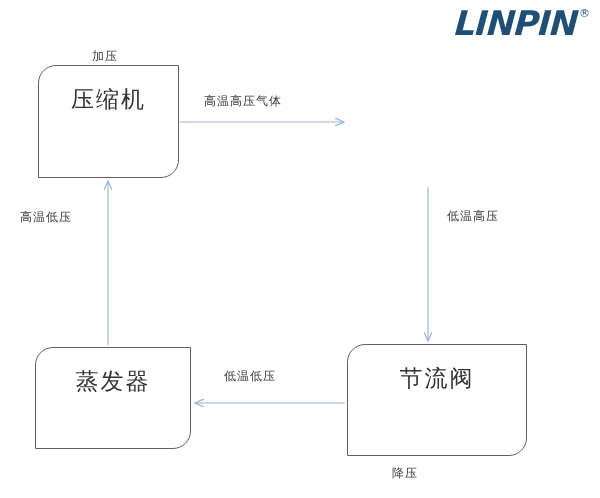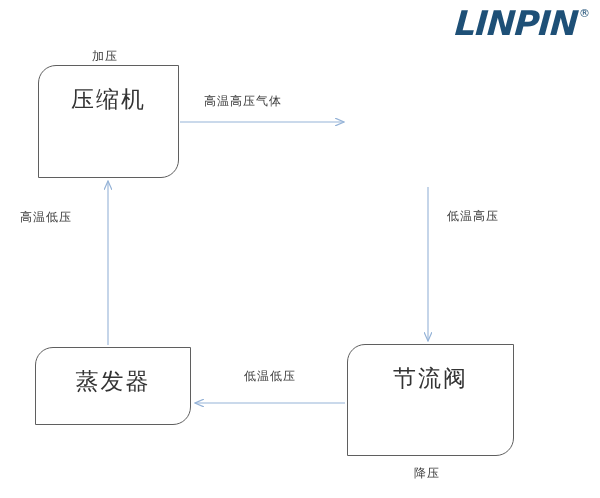--- a/index.html
+++ b/index.html
@@ -64,51 +64,51 @@
     font-family: Liberation Sans, sans-serif;
     font-size: 23px;
     color: #333333;
     letter-spacing: 2px;
     margin-top: 18px;
     white-space: nowrap;
   }
 
   #node-compressor { left: 38px;  top: 65px;  width: 141px; height: 113px; }
   #node-condenser  { left: 347px; top: 74px;  width: 154px; height: 111px; }
-  #node-evaporator { left: 35px;  top: 347px; width: 156px; height: 78px; justify-content: center; }
-  #node-throttle   { left: 347px; top: 344px; width: 167px; height: 112px; }
+  #node-evaporator { left: 35px;  top: 347px; width: 156px; height: 102px; justify-content: center; }
+  #node-throttle   { left: 347px; top: 344px; width: 180px; height: 112px; }
 
   
   .caption {
     position: absolute;
     font-family: Liberation Serif, serif;
     font-size: 12px;
     color: #3b3b3b;
     white-space: nowrap;
     letter-spacing: 1px;
   }
   .cap-gap { display: inline-block; width: 20px; }
 
   #cap-compressor-top { left: 92px;  top: 48px; }
   #cap-condenser-top  { left: 378px; top: 53px; }
   #cap-evaporator-bot { left: 50px;  top: 463px; }
-  #cap-throttle-bot   { left: 414px; top: 465px; }
+  #cap-throttle-bot   { left: 392px; top: 465px; }
 
   
   .flow-label {
     position: absolute;
     font-family: "DejaVu Sans", "Liberation Sans", sans-serif;
     font-size: 12px;
     color: #3b3b3b;
     white-space: nowrap;
     letter-spacing: 1px;
   }
   #flow-top    { left: 204px; top: 93px; }
   #flow-right  { left: 440px; top: 208px; margin-left: 7px; }
-  #flow-bottom { left: 244px; top: 368px; }
+  #flow-bottom { left: 224px; top: 368px; }
   #flow-left   { left: 20px;  top: 209px; }
 
   
   .arrow-svg {
     position: absolute;
     left: 0;
     top: 0;
     width: 600px;
     height: 498px;
     pointer-events: none;

